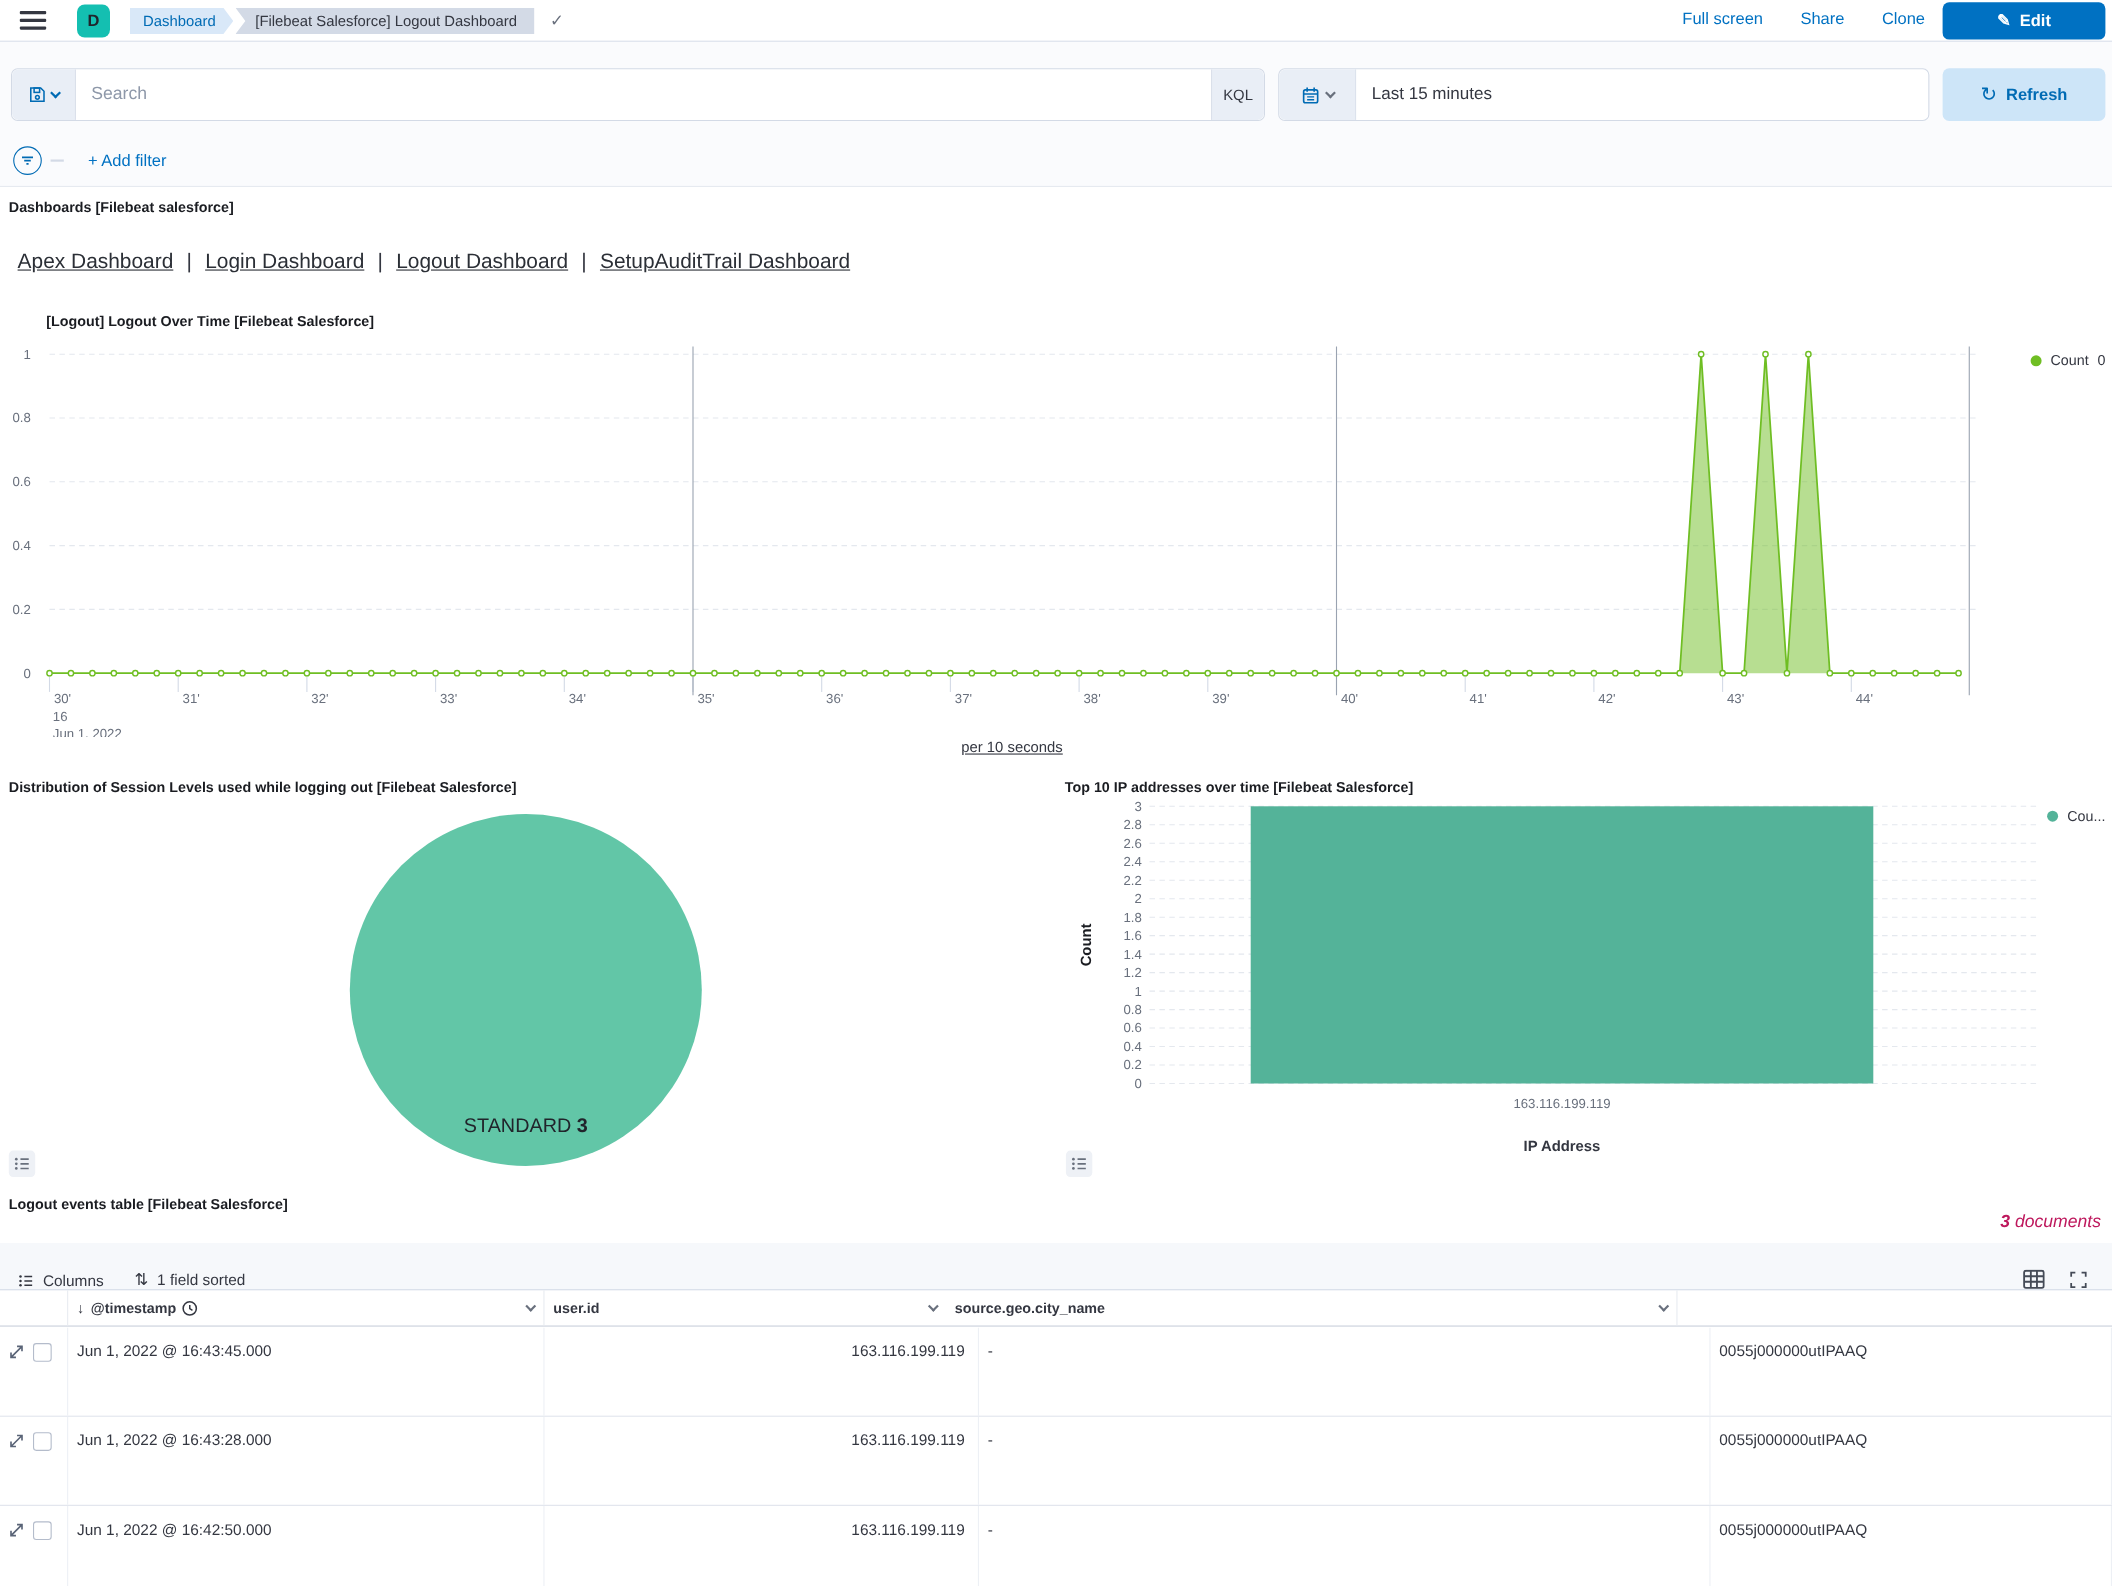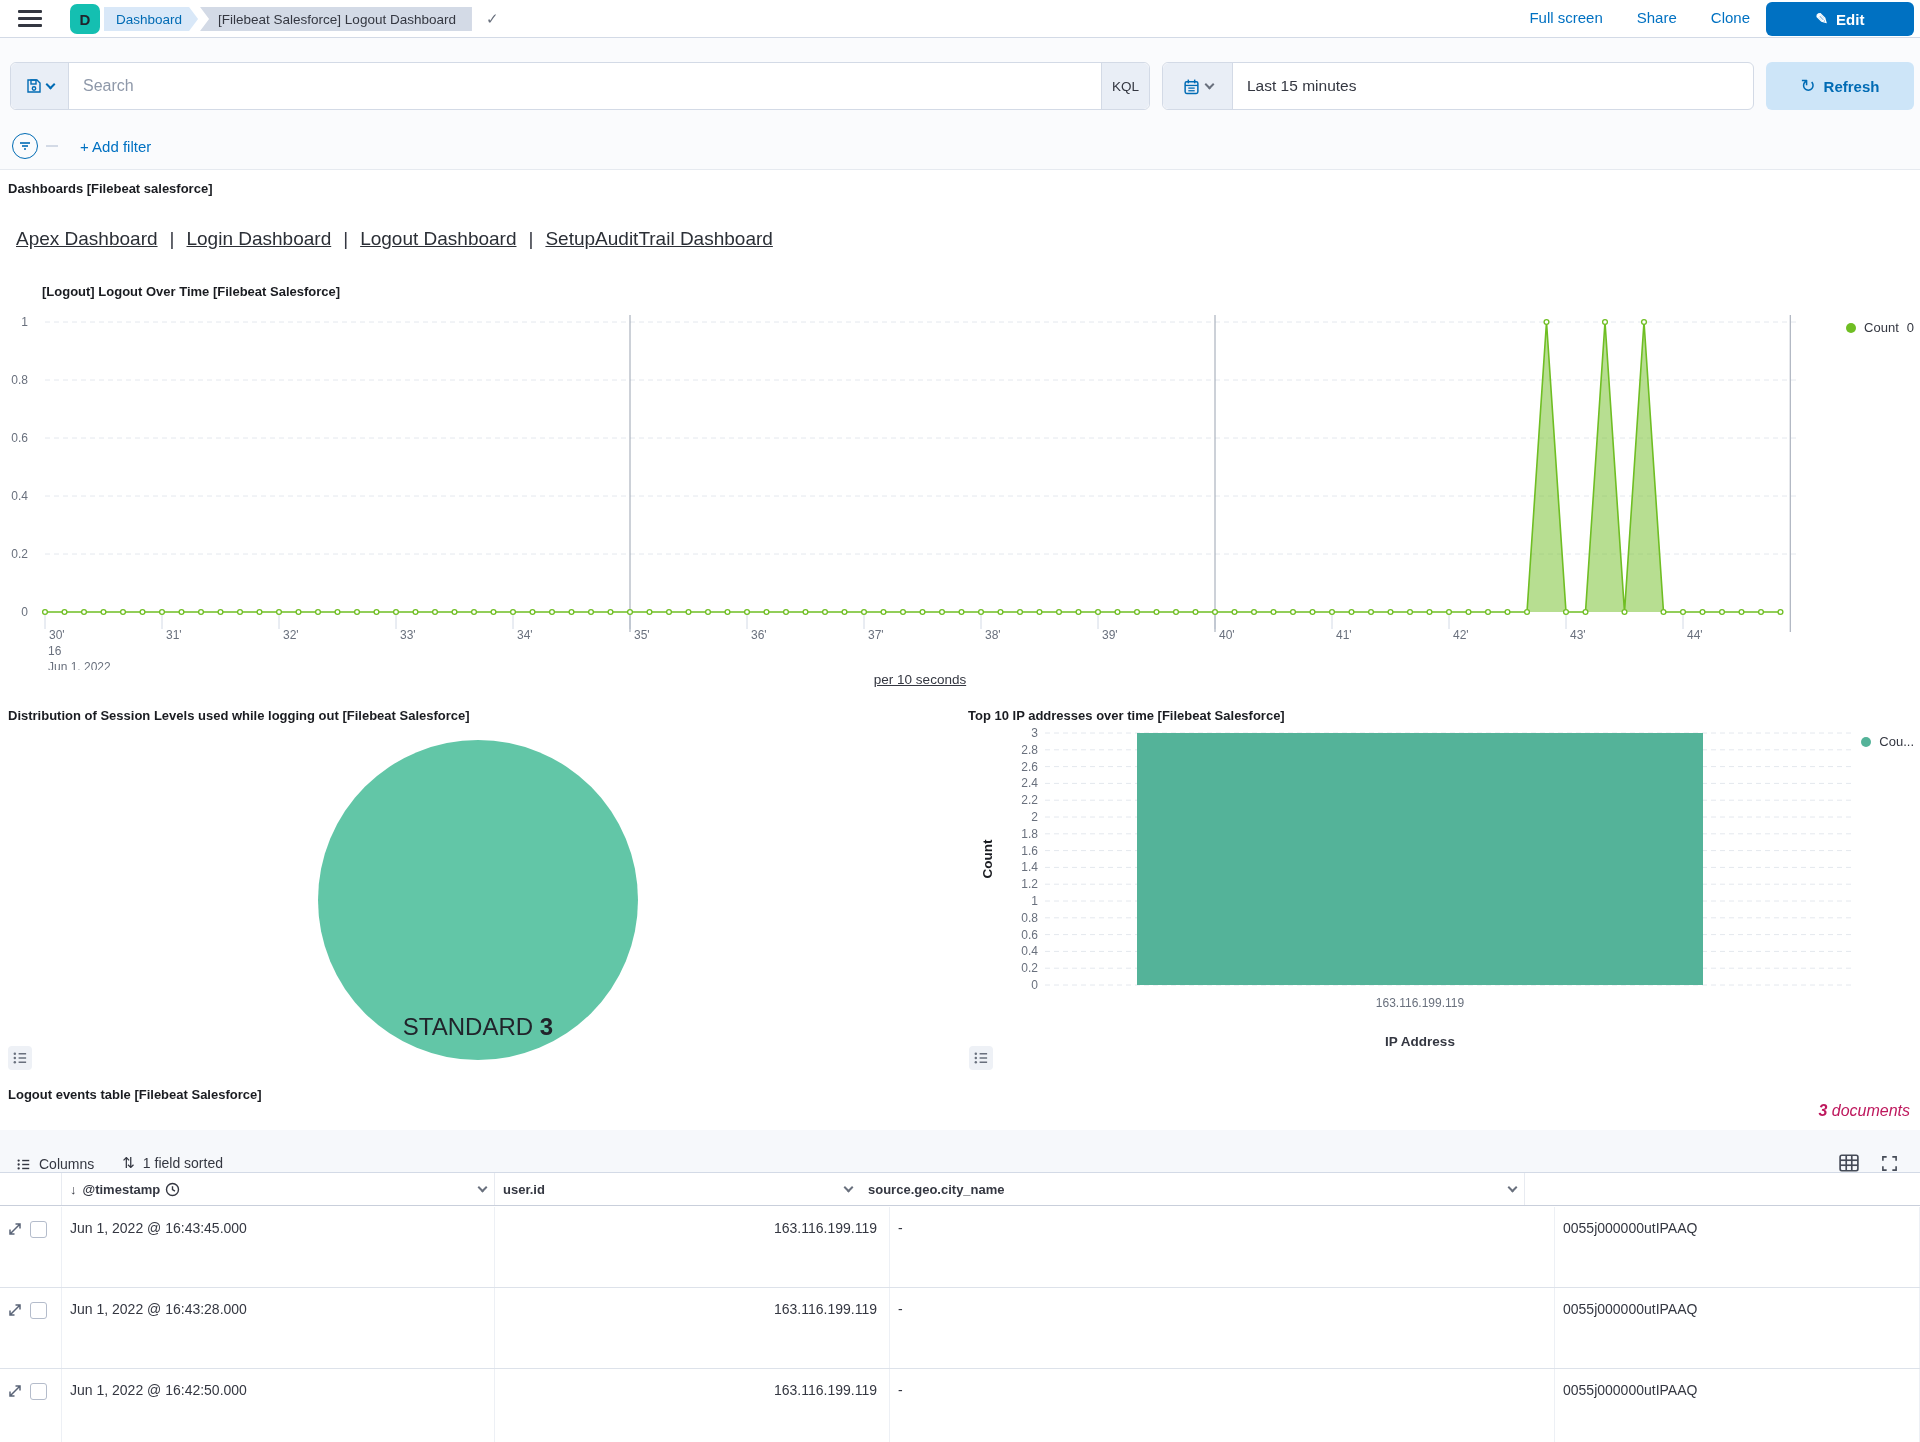--- a/index.html
+++ b/index.html
@@ -9,21 +9,21 @@
   .abs{position:absolute;}
 
   
   .topnav{position:absolute;left:0;top:0;width:1920px;height:38px;background:#fff;
           border-bottom:1px solid #d3dae6;}
   .burger{position:absolute;left:18px;top:10px;width:24px;height:18px;cursor:pointer;}
   .burger i{display:block;height:3px;background:#343741;margin-bottom:4px;border-radius:1px;}
   .spacelogo{position:absolute;left:70px;top:4px;width:30px;height:30px;border-radius:7px;
              background:#14bfb1;color:#20242c;font-weight:700;font-size:15px;
              display:flex;align-items:center;justify-content:center;}
-  .crumbs{position:absolute;left:104px;top:7px;display:flex;align-items:center;}
+  .crumbs{position:absolute;left:118px;top:7px;display:flex;align-items:center;}
   .chip{height:24px;display:flex;align-items:center;font-size:13.5px;padding:0 16px 0 12px;}
   .chip1{background:#d9e8f8;color:#006bb4;font-weight:500;
          clip-path:polygon(0 0,calc(100% - 9px) 0,100% 50%,calc(100% - 9px) 100%,0 100%);}
   .chip2{background:#d3dae6;color:#343741;margin-left:2px;padding-left:18px;
          clip-path:polygon(0 0,100% 0,100% 100%,0 100%,9px 50%);}
   .crumb-check{margin-left:14px;color:#69707d;font-size:15px;}
   .navlinks{position:absolute;right:170px;top:9px;display:flex;gap:34px;font-size:15px;}
   .navlinks span{color:#0071c2;cursor:pointer;}
   .editbtn{position:absolute;right:6px;top:2px;width:148px;height:34px;background:#0071c2;color:#fff;
            border:none;border-radius:6px;font-size:15px;font-weight:600;
@@ -71,21 +71,21 @@
   svg text.tick{font-family:"Liberation Sans",sans-serif;font-size:12px;fill:#69707d;}
   svg text.axis-title{font-family:"Liberation Sans",sans-serif;font-size:13.5px;font-weight:700;fill:#1a1c21;}
 
   .legend{position:absolute;display:flex;align-items:center;gap:8px;font-size:13px;color:#343741;cursor:pointer;}
   .ldot{width:10px;height:10px;border-radius:50%;}
   .xaxis-title{position:absolute;font-size:13.5px;color:#343741;text-align:center;font-weight:400;}
   .xaxis-title.bold{font-weight:700;}
 
   .pie{position:absolute;left:318px;top:740px;width:320px;height:320px;border-radius:50%;cursor:pointer;}
   .pielabel{position:absolute;left:328px;top:1013px;width:300px;text-align:center;
-            font-size:24px;color:#21242b;}
+            font-size:18px;color:#21242b;}
   .pielabel b{font-weight:700;}
   .legtoggle{position:absolute;width:24px;height:24px;background:#eef1f6;border-radius:4px;
              display:flex;align-items:center;justify-content:center;cursor:pointer;}
 
   
   .doccount{position:absolute;right:10px;top:1102px;font-size:16px;color:#be185d;font-style:italic;}
   .doccount b{font-weight:700;}
   .gridtoolbar{position:absolute;left:0;top:1130px;width:1920px;height:42px;background:#f6f8fb;
                display:flex;align-items:flex-end;font-size:14px;color:#343741;}
   .tbitem{display:flex;align-items:center;gap:8px;margin-left:16px;cursor:pointer;}

